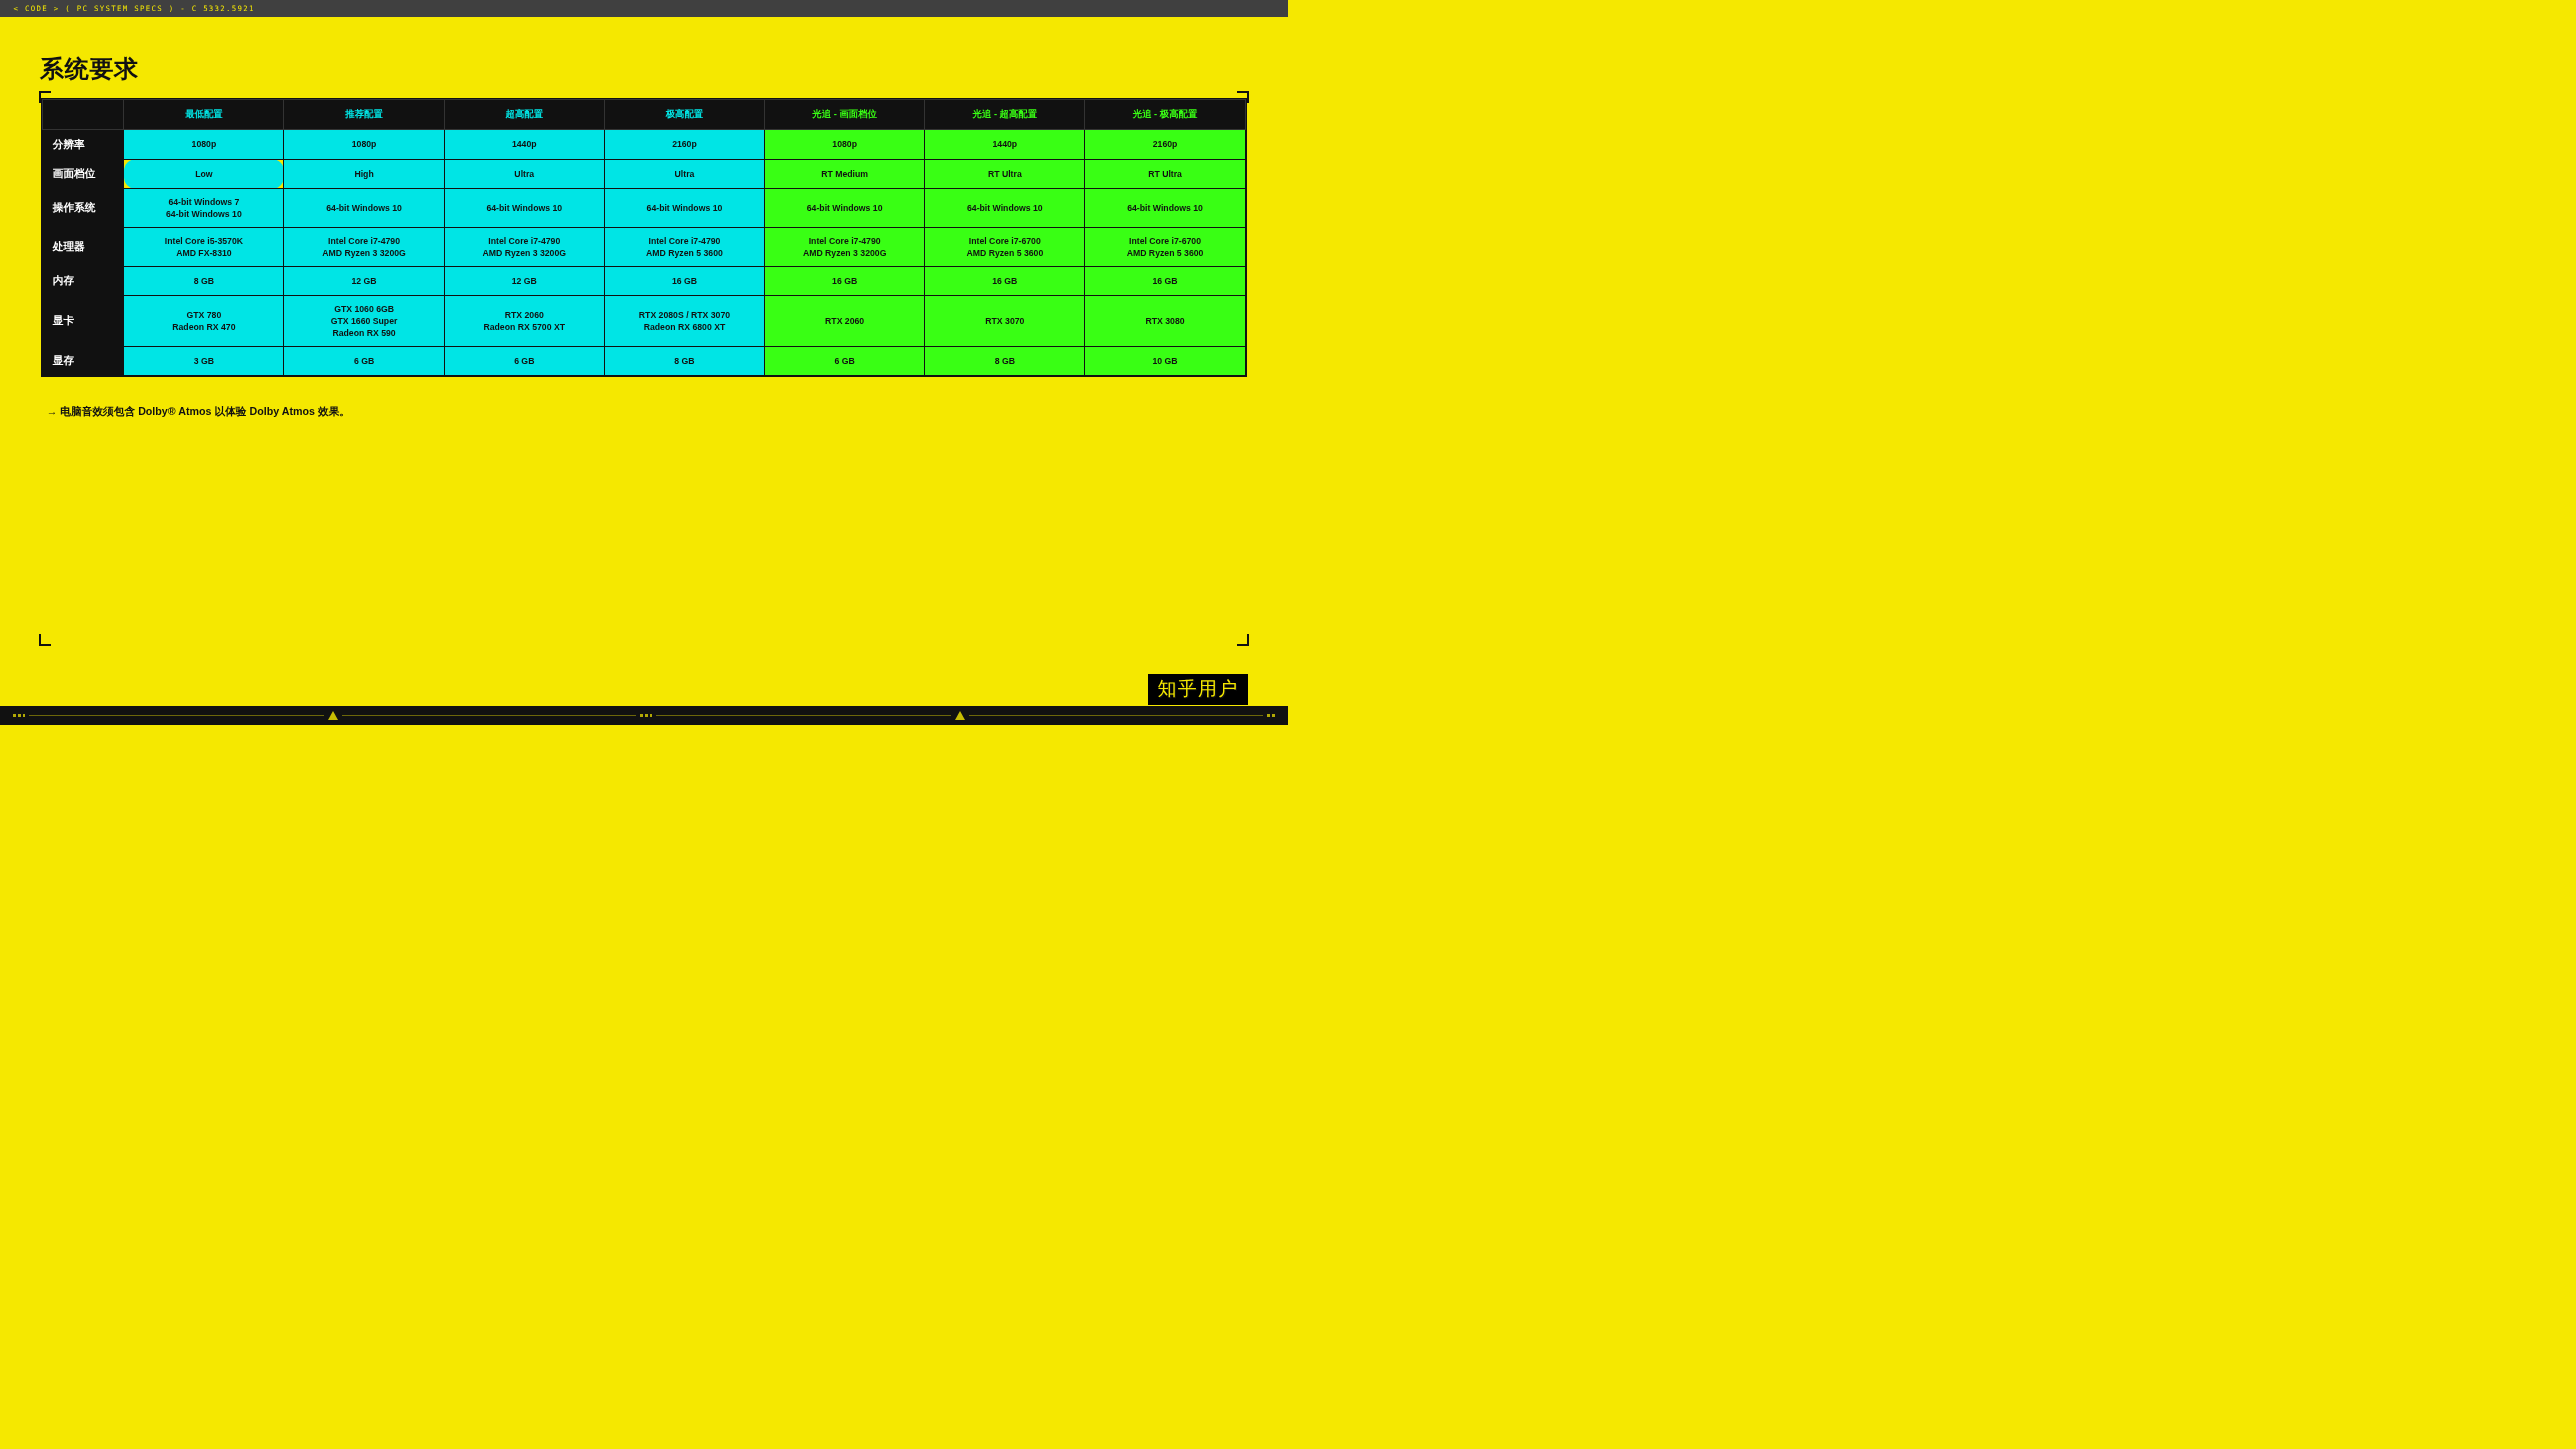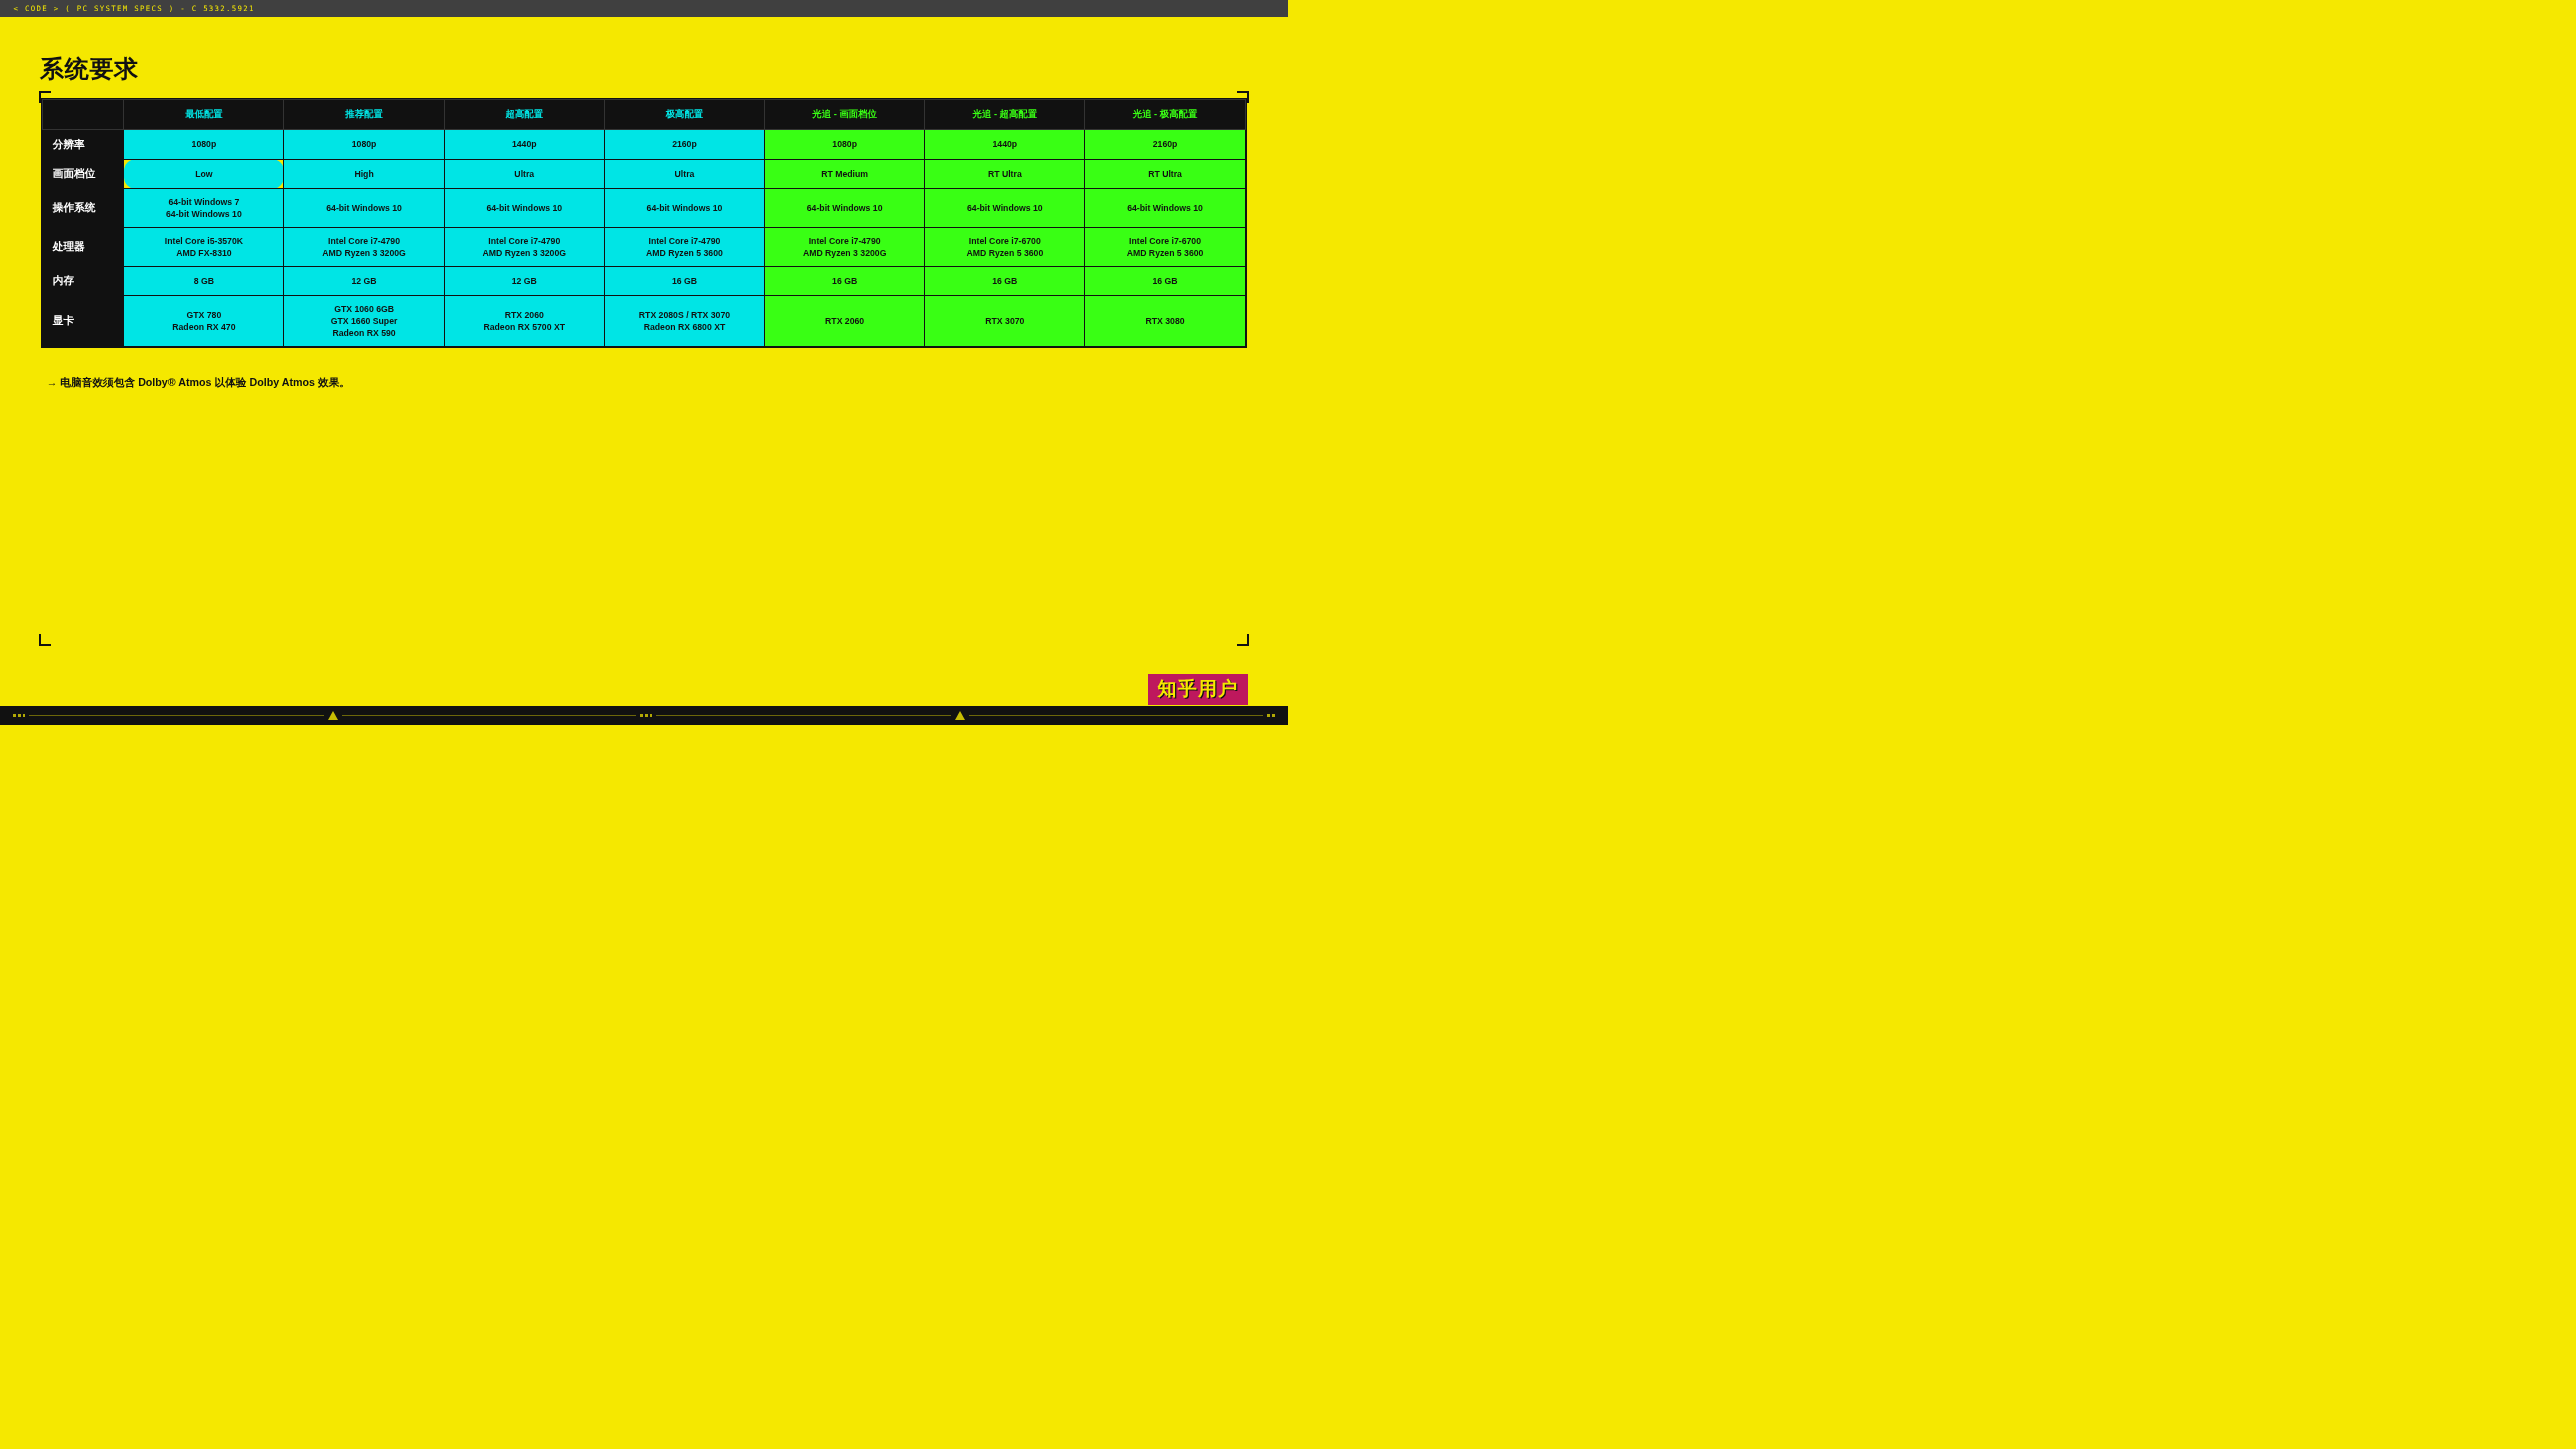--- a/index.html
+++ b/index.html
@@ -139,24 +139,24 @@
       font-weight: 700;
       color: #111;
       padding-left: 6.7px;
     }
 
     .watermark {
       position: absolute;
       bottom: 20px;
       right: 40px;
       font-size: 19px;
-      font-weight: 700;
+      font-weight: 400;
       color: #f5e800;
       text-shadow: 1.3px 1.3px 0 #111;
-      background: #be185d;
+      background: #000000;
       padding: 2.7px 9.4px;
       letter-spacing: 1.3px;
       margin-top: 9px;
     }
 
     .bottom-bar {
       position: absolute;
       bottom: 0;
       left: 0;
       right: 0;
@@ -296,20 +296,30 @@
 GTX 1660 Super
 Radeon RX 590</td>
             <td class="cyan-cell" style="white-space: pre-line;">RTX 2060
 Radeon RX 5700 XT</td>
             <td class="cyan-cell" style="white-space: pre-line;">RTX 2080S / RTX 3070
 Radeon RX 6800 XT</td>
             <td class="green-cell" style="white-space: pre-line;">RTX 2060</td>
             <td class="green-cell" style="white-space: pre-line;">RTX 3070</td>
             <td class="green-cell" style="white-space: pre-line;">RTX 3080</td>
           </tr>
+          <tr>
+            <td class="row-label">显存</td>
+            <td class="cyan-cell" style="white-space: pre-line;">3 GB</td>
+            <td class="cyan-cell" style="white-space: pre-line;">6 GB</td>
+            <td class="cyan-cell" style="white-space: pre-line;">6 GB</td>
+            <td class="cyan-cell" style="white-space: pre-line;">8 GB</td>
+            <td class="green-cell" style="white-space: pre-line;">6 GB</td>
+            <td class="green-cell" style="white-space: pre-line;">8 GB</td>
+            <td class="green-cell" style="white-space: pre-line;">10 GB</td>
+          </tr>
         </tbody>
     </table>
   </div>
 
   <div class="footer-note">→ 电脑音效须包含 Dolby® Atmos 以体验 Dolby Atmos 效果。</div>
 </div>
 
 <div class="corner-bl"></div>
 <div class="corner-br"></div>
 

